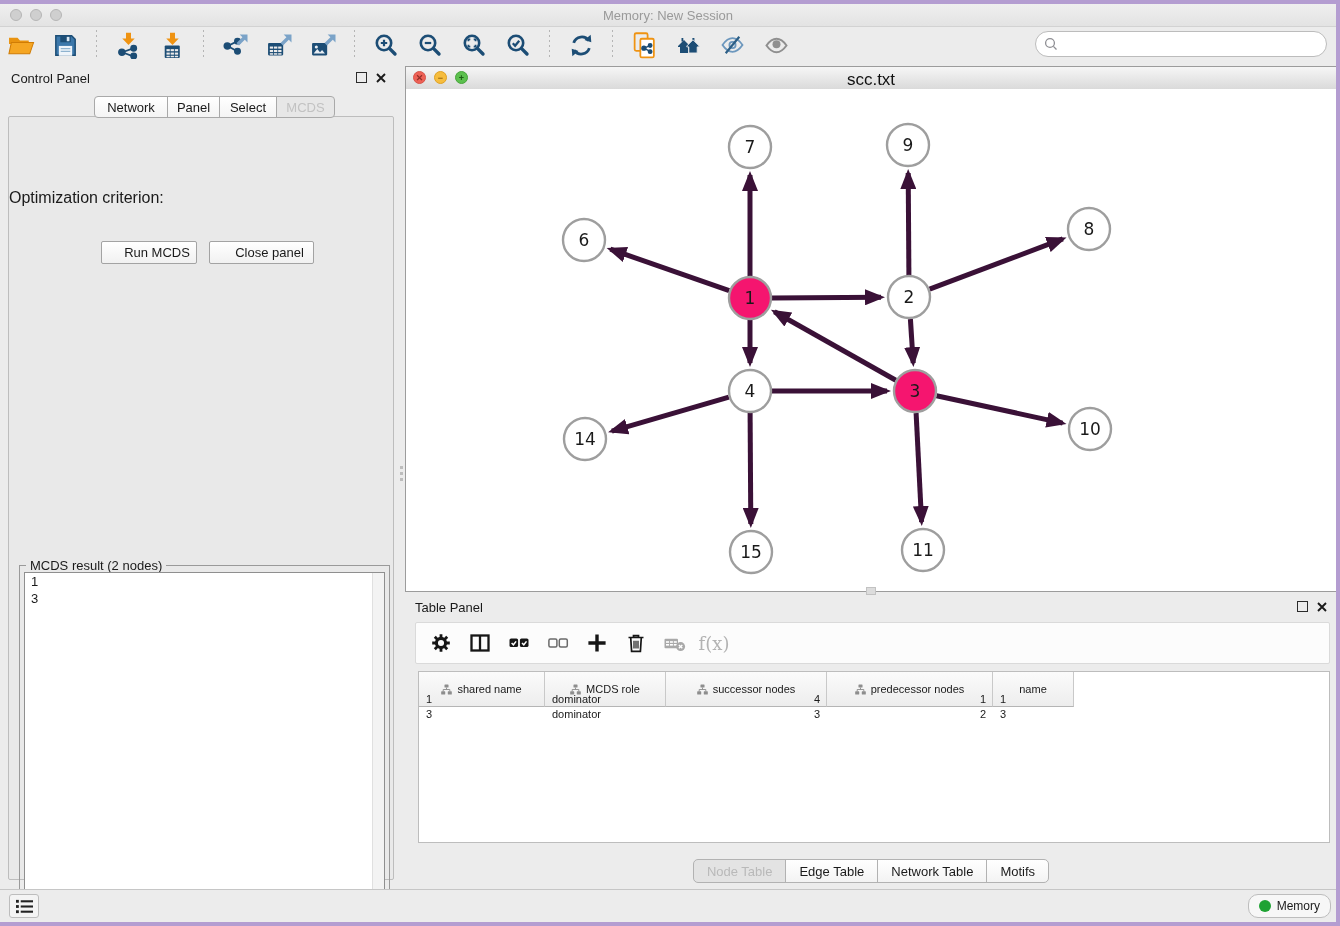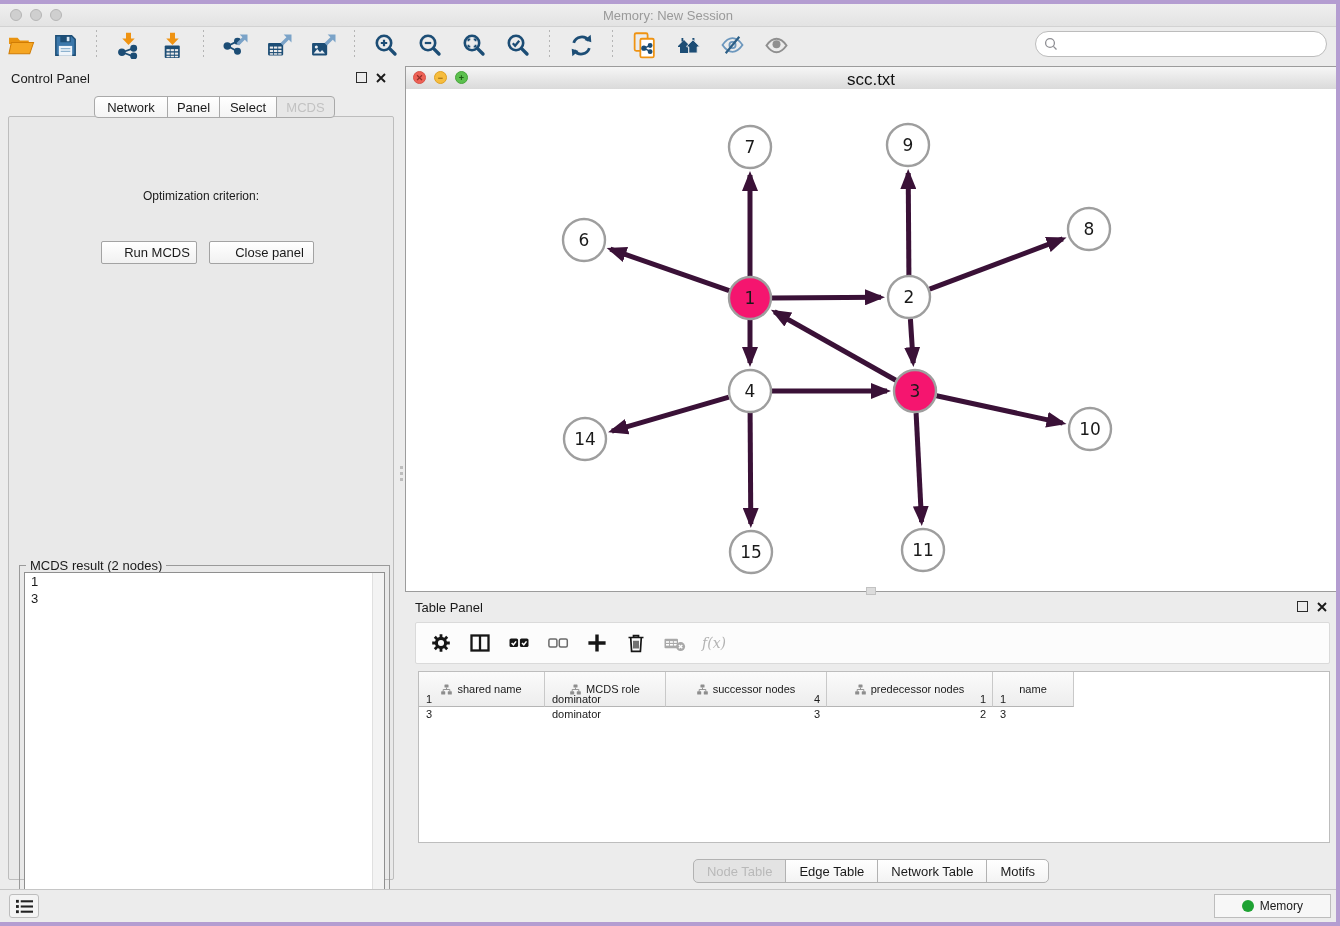--- a/index.html
+++ b/index.html
@@ -36,21 +36,21 @@
   .cp-ctrls{right:12px;top:8px;}
   .float-box{width:9px;height:9px;border:1.6px solid #2b2b2b;display:inline-block;}
   .cp-tabs{position:absolute;left:76px;top:32px;display:flex;z-index:2;}
   .cp-tab{box-sizing:border-box;height:22px;padding:0 12px;display:flex;align-items:center;justify-content:center;
           font-size:13px;background:linear-gradient(#fff,#f4f4f4);border:1px solid #a9a9a9;margin-left:-1px;}
   .cp-tab:first-child{border-radius:4px 0 0 4px;margin-left:16px;}
   .cp-tab:last-child{border-radius:0 4px 4px 0;}
   .cp-tab.selected{background:#e7e7e7;color:#c2c2c2;}
   .cp-box{position:absolute;left:6px;top:52px;width:384px;height:762px;background:#e9e9e9;
           border:1px solid #bdbdbd;border-radius:2px;}
-  .opt-label{position:absolute;left:0;width:100%;top:72px;text-align:center;font-size:12px;}
+  .opt-label{position:absolute;left:0;width:100%;top:72px;font-size:16px;}
   .dropdown{position:absolute;left:42px;top:90px;width:310px;height:24px;box-sizing:border-box;background:#fff;
             border:1px solid #a3a3a3;border-radius:5px;display:flex;align-items:center;padding:0 8px 0 10px;font-size:13px;}
   .dropdown .dd-val{flex:1;}
   .btn{box-sizing:border-box;height:23px;border:1px solid #a3a3a3;border-radius:2px;font-size:13px;
        background:linear-gradient(#ffffff,#f1f1f1);display:flex;align-items:center;justify-content:center;padding-left:16px;}
   .run-btn{position:absolute;left:92px;top:124px;width:96px;}
   .closep-btn{position:absolute;left:200px;top:124px;width:105px;}
   .result-group{position:absolute;left:10px;top:448px;width:371px;height:384px;box-sizing:border-box;
                 border:1px solid #9a9a9a;padding-left:48px;}
   .result-legend{position:absolute;left:6px;top:-8px;background:#e9e9e9;padding:0 4px;font-size:13px;}
@@ -77,43 +77,43 @@
   .grip-v i{width:3px;height:3px;background:#bdbdbd;}
   .grip-h{position:absolute;left:866px;top:587px;width:8px;height:6px;background:#dcdcdc;border:1px solid #c2c2c2;z-index:3;}
 
   
   .table-panel{position:absolute;left:405px;top:595px;width:932px;height:293px;}
   .tp-title{position:absolute;left:10px;top:5px;font-size:13px;}
   .tp-ctrls{right:10px;top:6px;}
   .tp-toolbar{position:absolute;left:10px;top:27px;right:7px;height:42px;box-sizing:border-box;background:#fcfcfc;
               border:1px solid #dadada;border-radius:2px;display:flex;align-items:center;gap:15px;padding-left:13px;}
   .tp-btn{display:flex;align-items:center;justify-content:center;width:24px;height:24px;}
-  .fx-glyph{font-family:"DejaVu Serif",serif;font-style:italic;font-size:14px;color:#b3b3b3;}
+  .fx-glyph{font-family:"DejaVu Serif",serif;font-size:18px;color:#b3b3b3;}
   .tp-table{position:absolute;left:13px;top:76px;right:7px;bottom:45px;background:#fff;
             border:1px solid #bdbdbd;overflow:hidden;}
   .thead{display:flex;height:19px;}
   .th{box-sizing:border-box;height:35px;display:flex;align-items:center;justify-content:center;gap:5px;
       font-size:11px;background:linear-gradient(#fbfbfb,#ededed);border-right:1px solid #c9c9c9;
       border-bottom:1px solid #b5b5b5;}
   .tr{display:flex;height:15px;align-items:center;font-size:11px;}
   .td{box-sizing:border-box;padding:0 7px;overflow:hidden;white-space:nowrap;}
   .tp-tabs{position:absolute;left:0;right:0;bottom:5px;display:flex;justify-content:center;}
   .tp-tab{box-sizing:border-box;height:22px;padding:11px 13px;display:flex;align-items:center;font-size:13px;
           background:linear-gradient(#fff,#f3f3f3);border:1px solid #b2b2b2;margin-left:-1px;}
   .tp-tab:first-child{border-radius:5px 0 0 5px;margin-left:0;}
   .tp-tab:last-child{border-radius:0 5px 5px 0;}
   .tp-tab.selected{background:#e3e3e3;color:#b9b9b9;}
 
   
   .statusbar{position:absolute;left:0;right:4px;bottom:4px;height:32px;background:#ececec;border-top:1px solid #c6c6c6;}
   .sb-left-btn{position:absolute;left:9px;top:4px;width:30px;height:24px;box-sizing:border-box;background:#f4f4f4;
                border:1px solid #bdbdbd;border-radius:3px;display:flex;align-items:center;justify-content:center;}
   .memory-btn{position:absolute;right:5px;top:4px;height:24px;box-sizing:border-box;background:#f7f7f7;
-              border:1px solid #bdbdbd;border-radius:0;display:flex;align-items:center;gap:6px;
-              padding:0 27px;font-size:12px;}
+              border:1px solid #bdbdbd;border-radius:10px;display:flex;align-items:center;gap:6px;
+              padding:0 10px;font-size:12px;}
   .mem-dot{width:12px;height:12px;border-radius:50%;background:#1ea233;}
   svg{display:block;}
 </style>
 </head>
 <body>
 
 <div class="screen">
 
   <div class="frame-edge fe-top"></div>
   <div class="frame-edge fe-right"></div>

